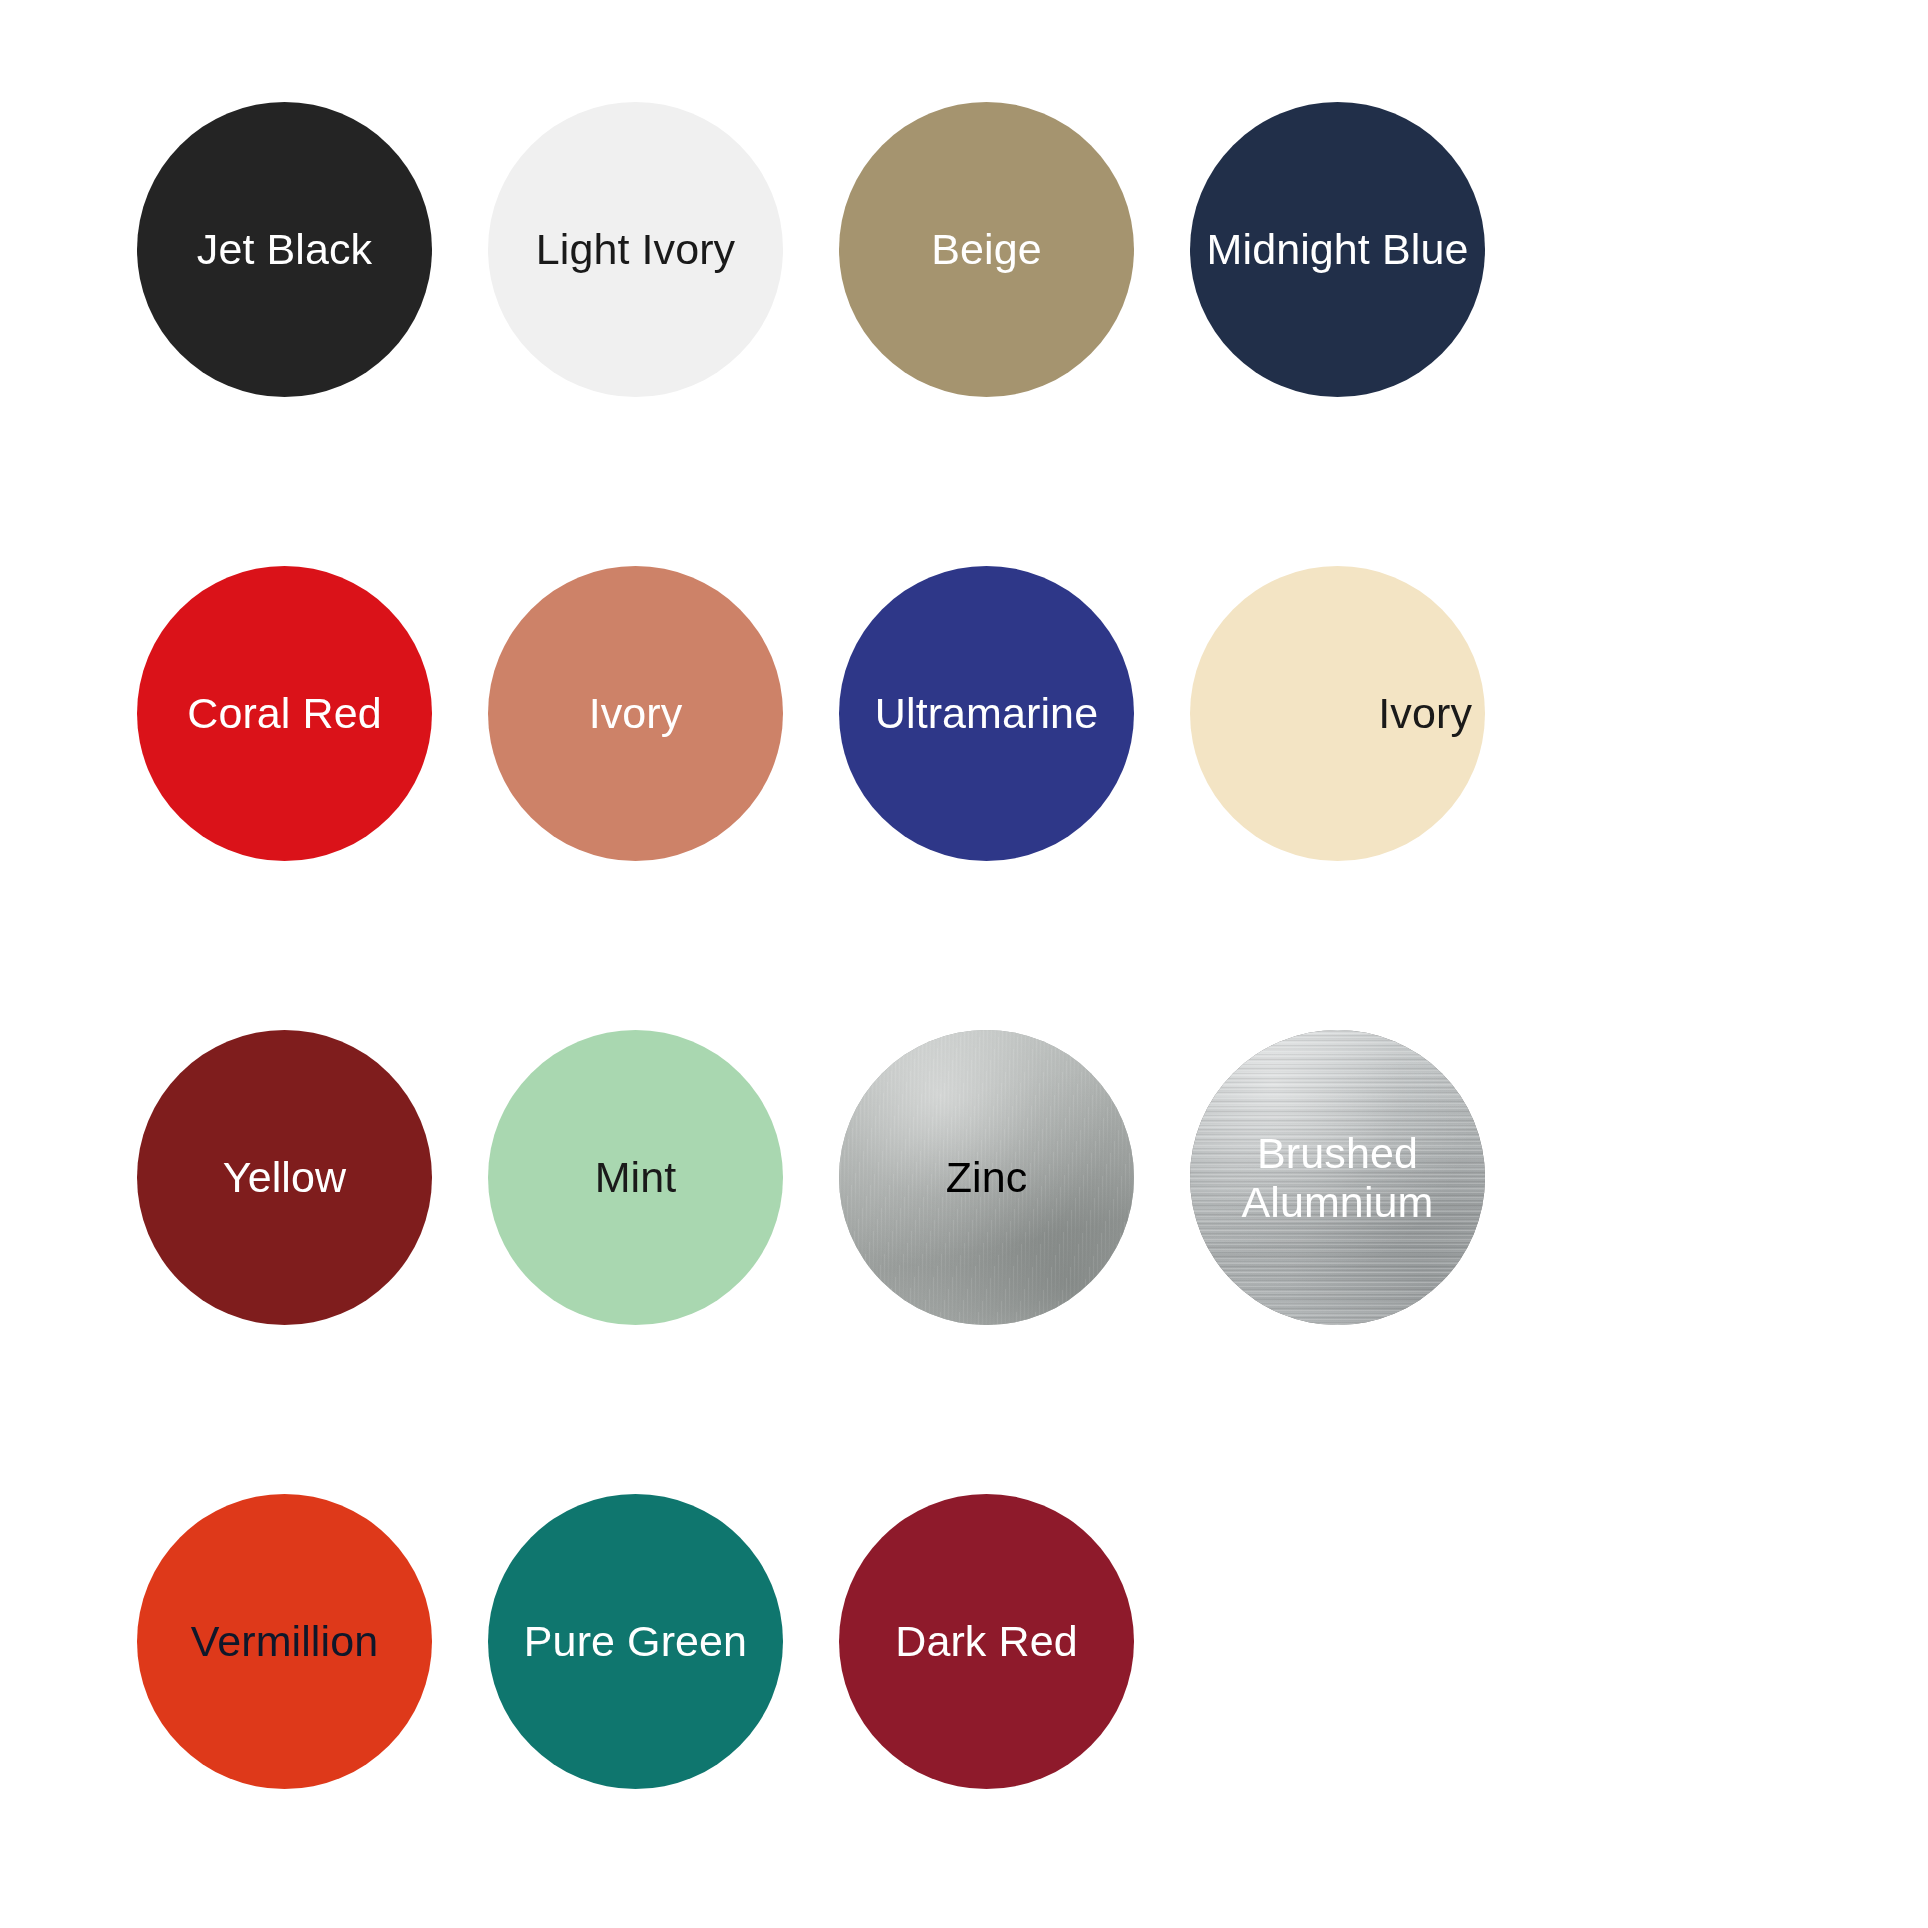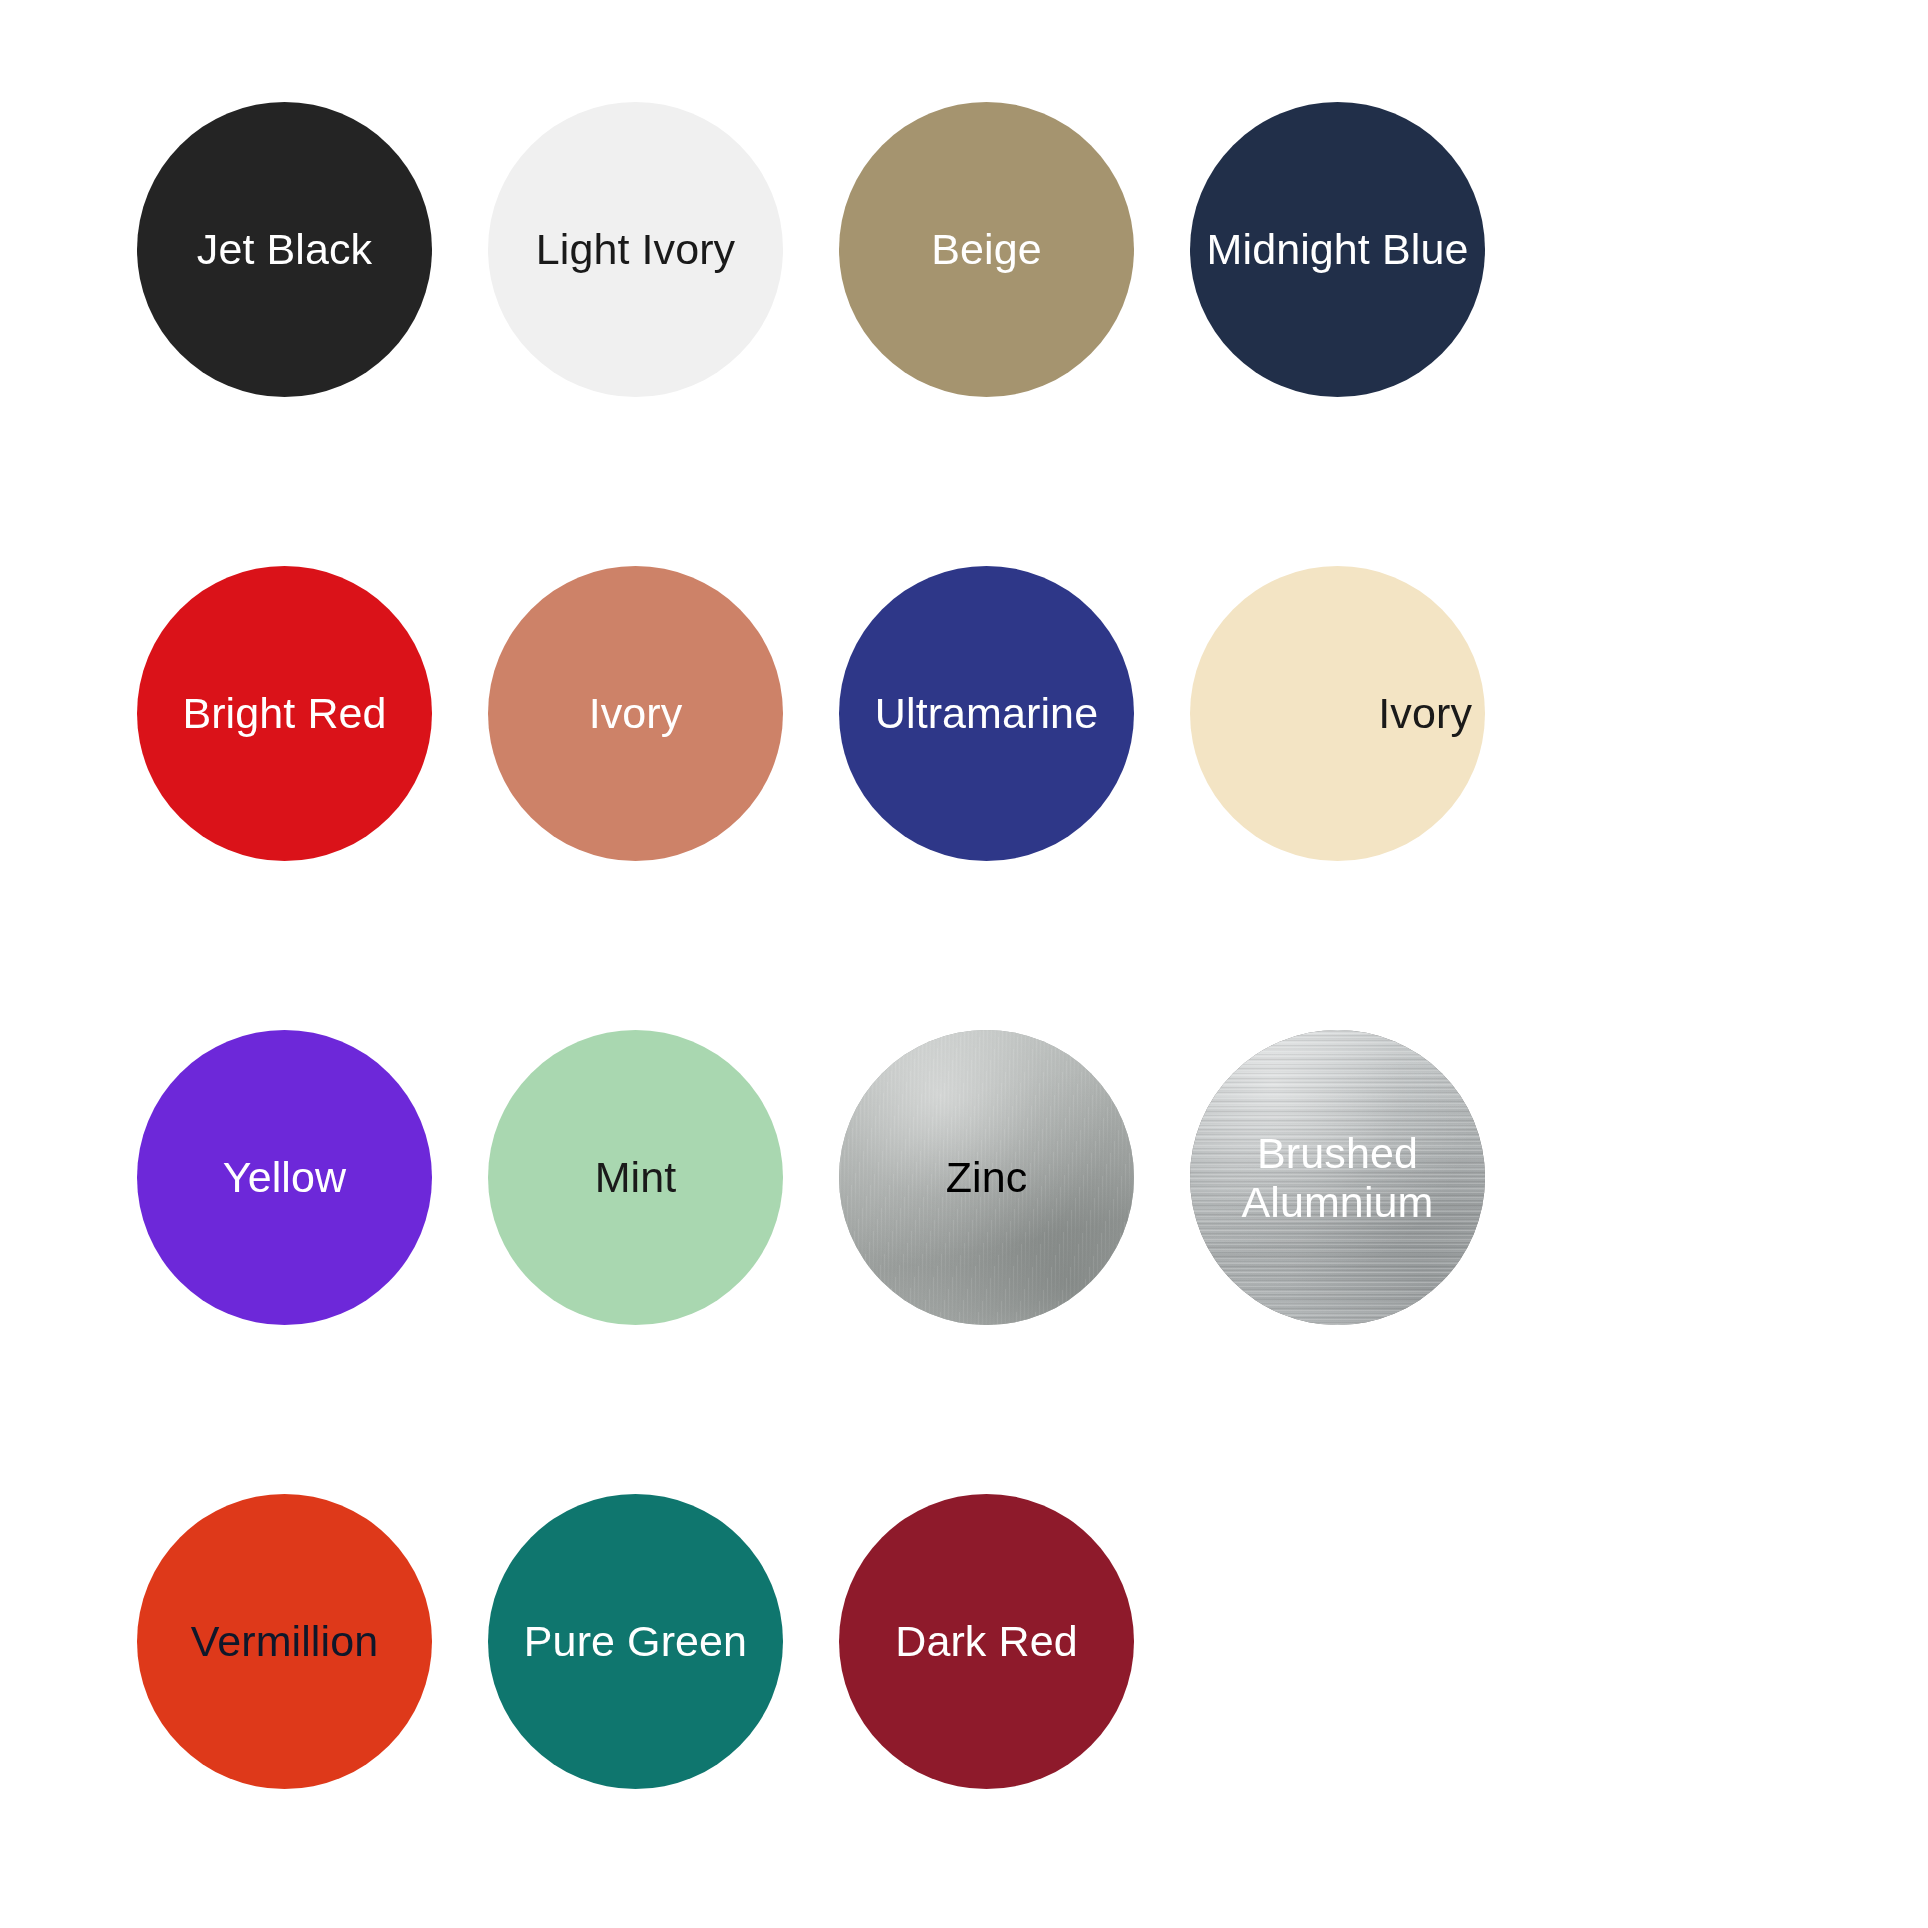--- a/index.html
+++ b/index.html
@@ -142,42 +142,42 @@
       </div>
       <div class="swatch-cell">
         <div class="swatch-circle" style="background: rgb(33, 47, 73);">
           <div class="swatch-label" style="color: rgb(255, 255, 255);">Midnight Blue</div>
         </div>
       </div>
     </div>
     <div class="swatch-row">
       <div class="swatch-cell">
         <div class="swatch-circle" style="background: rgb(218, 18, 25);">
-          <div class="swatch-label" style="color: rgb(255, 255, 255);">Bright Red</div>
+          <div class="swatch-label" style="color: rgb(255, 255, 255);">Coral Red</div>
         </div>
       </div>
       <div class="swatch-cell">
         <div class="swatch-circle" style="background: rgb(205, 130, 104);">
           <div class="swatch-label" style="color: rgb(255, 255, 255);">Ivory</div>
         </div>
       </div>
       <div class="swatch-cell">
         <div class="swatch-circle" style="background: rgb(46, 55, 136);">
           <div class="swatch-label" style="color: rgb(255, 255, 255);">Ultramarine</div>
         </div>
       </div>
       <div class="swatch-cell">
         <div class="swatch-circle" style="background: rgb(243, 228, 196);">
           <div class="swatch-label" style="color: rgb(26, 26, 26); text-align: right;">Ivory</div>
         </div>
       </div>
     </div>
     <div class="swatch-row">
       <div class="swatch-cell">
-        <div class="swatch-circle" style="background: #6d28d9;">
+        <div class="swatch-circle" style="background: #7f1d1d;">
           <div class="swatch-label" style="color: rgb(255, 255, 255);">Yellow</div>
         </div>
       </div>
       <div class="swatch-cell">
         <div class="swatch-circle" style="background: rgb(169, 215, 176);">
           <div class="swatch-label" style="color: rgb(26, 26, 26);">Mint</div>
         </div>
       </div>
       <div class="swatch-cell">
         <div class="swatch-circle" style="background: rgb(169, 173, 171);">

